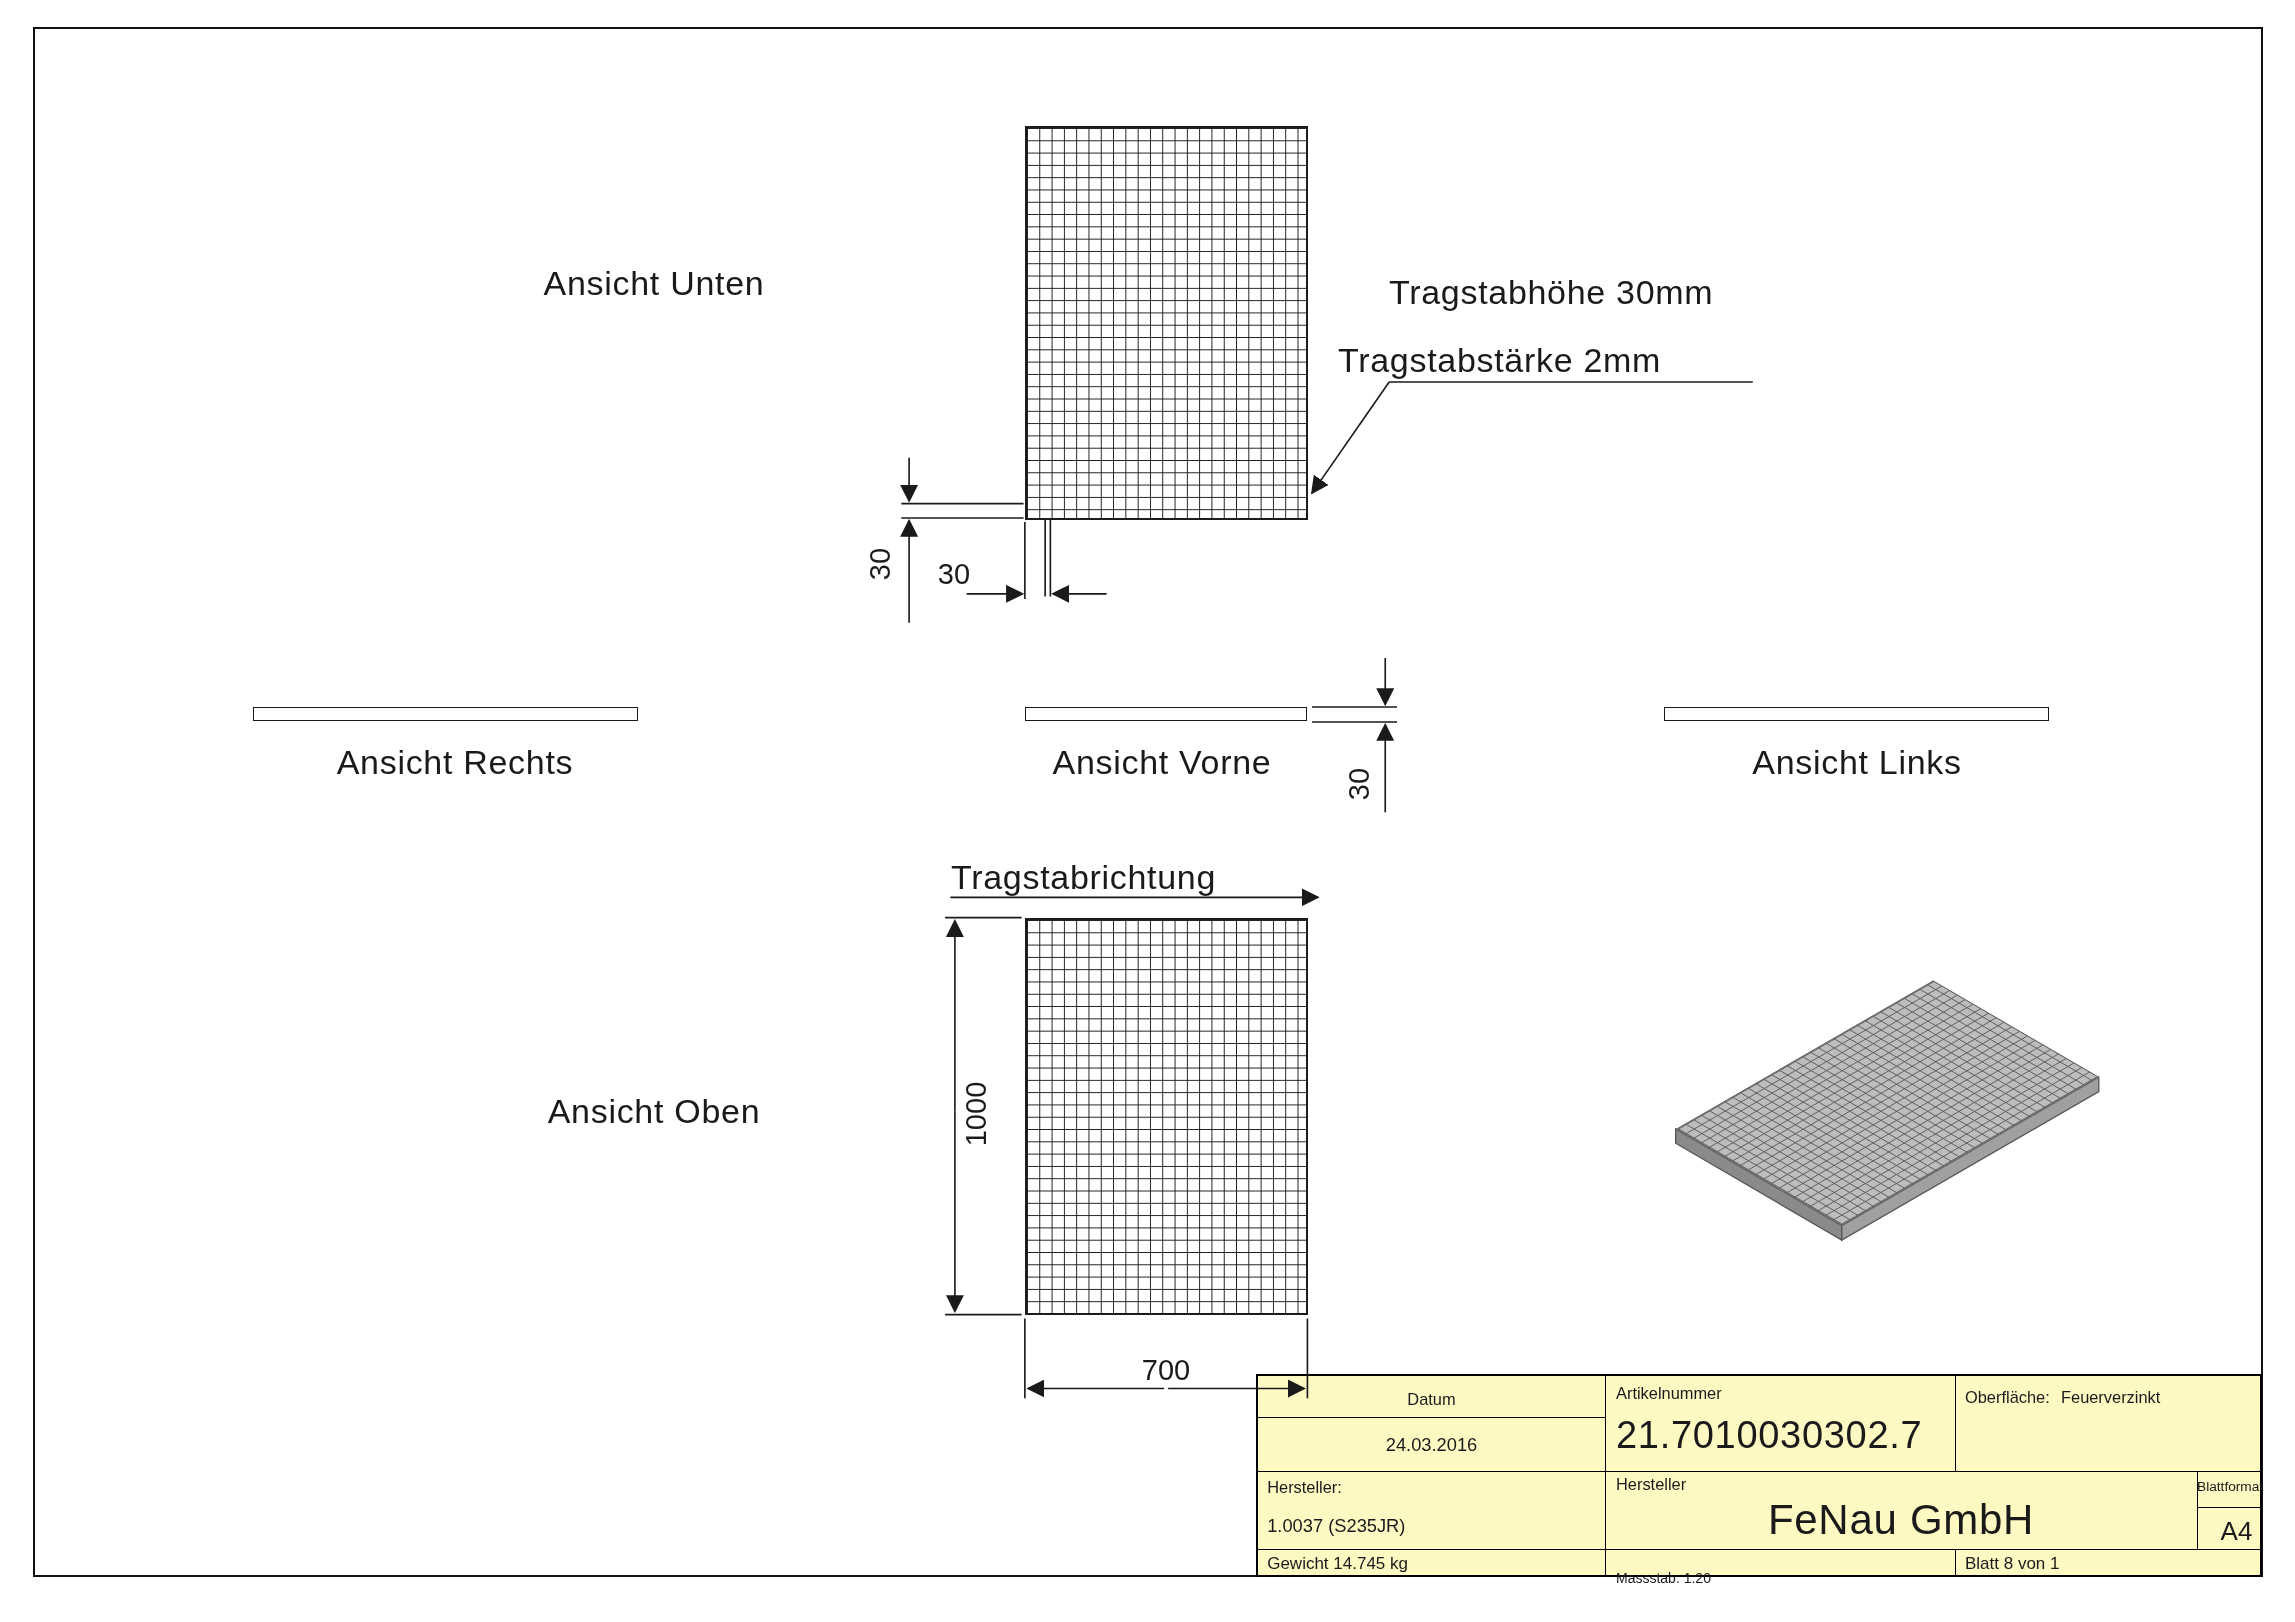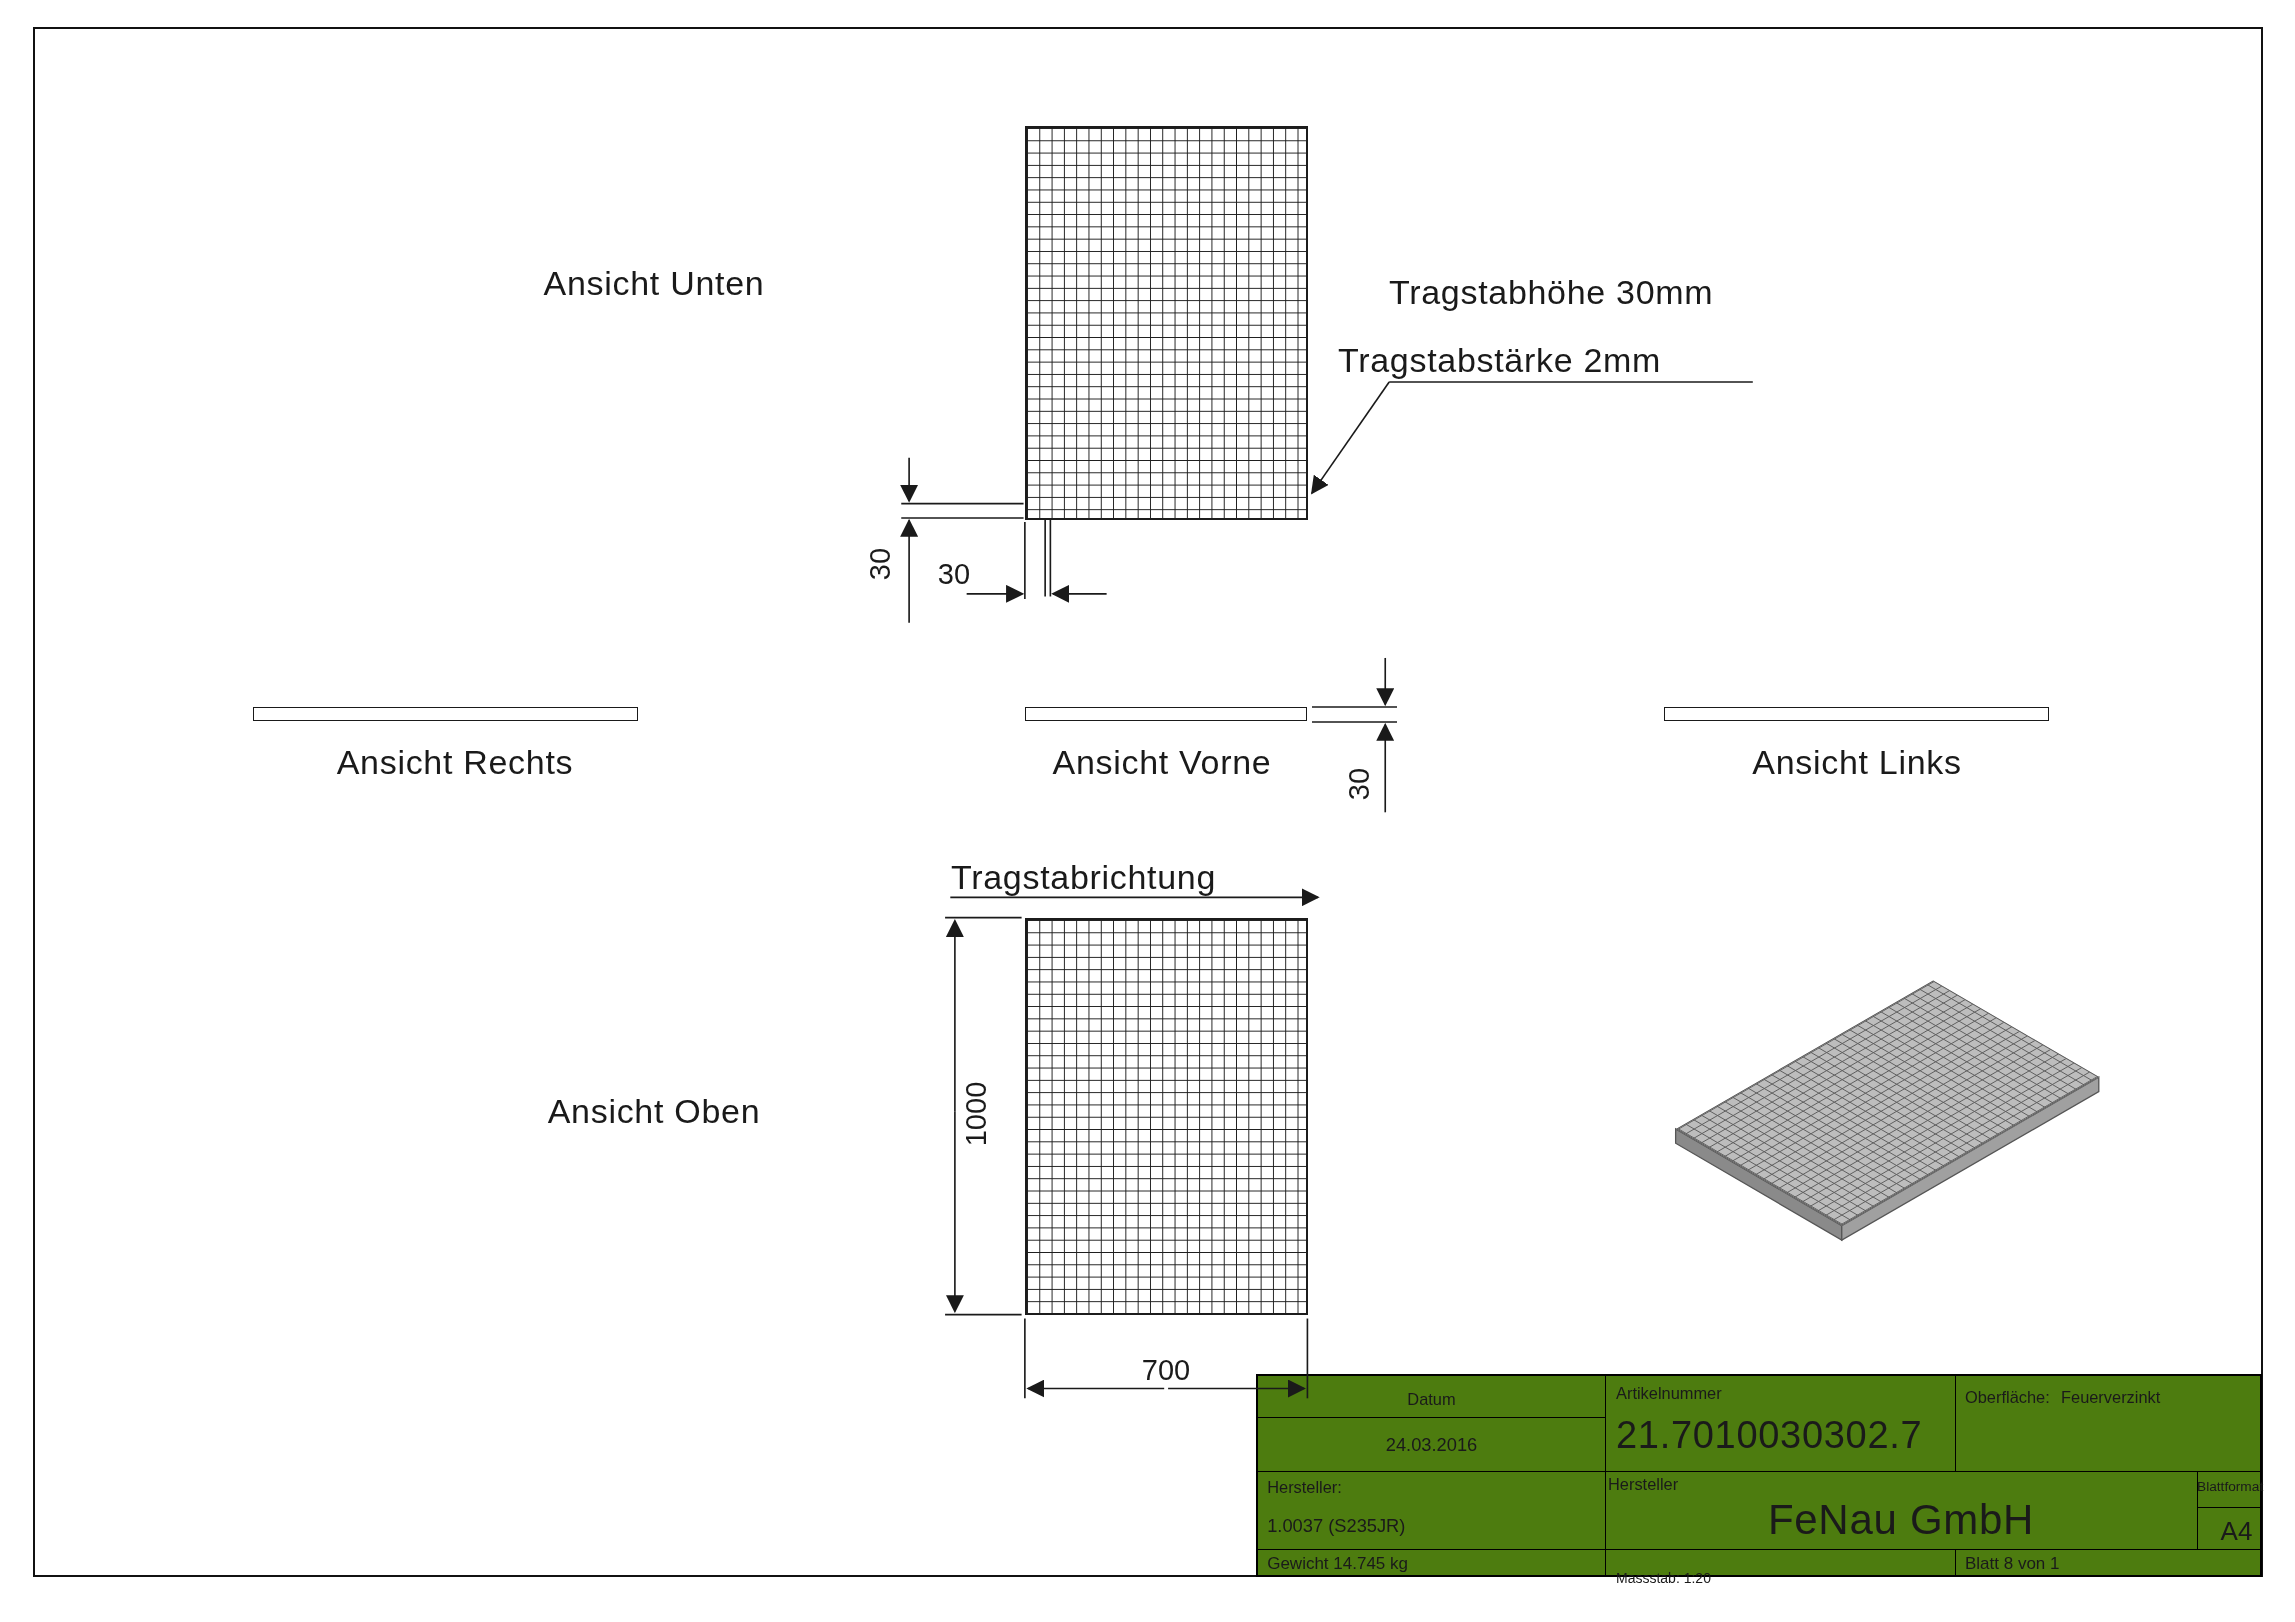--- a/index.html
+++ b/index.html
@@ -43,21 +43,21 @@
       linear-gradient(to right,#5f5f5f 1.3px,transparent 1.3px),
       linear-gradient(to bottom,#5f5f5f 1.3px,transparent 1.3px);
     background-size:9px 9px;
     border:1.3px solid #555;box-sizing:border-box;
   }
   #iso-base{position:absolute;left:0;top:0;z-index:1;pointer-events:none;}
   #dims-svg{position:absolute;left:0;top:0;z-index:5;pointer-events:none;}
   
   .tb{
     position:absolute;left:1256px;top:1374px;width:1006px;height:203px;
-    border:2px solid #000;box-sizing:border-box;background:#4d7c0f;z-index:4;
+    border:2px solid #000;box-sizing:border-box;background:#fef9c3;z-index:4;
   }
   .tb .hl,.tb .vl{position:absolute;background:#000;}
   .tb .hl{height:1.3px;}
   .tb .vl{width:1.3px;}
   .tb-small{position:absolute;font-size:16.4px;white-space:nowrap;}
   .tb-val{position:absolute;font-size:18.3px;white-space:nowrap;}
   .tb-artnr{position:absolute;font-size:38px;white-space:nowrap;letter-spacing:0.7px;}
   .tb-hersteller{position:absolute;font-size:42px;white-space:nowrap;letter-spacing:0.7px;text-align:center;}
   .tb-a4{position:absolute;font-size:26px;white-space:nowrap;text-align:center;}
 </style>
@@ -168,21 +168,21 @@
 
     <span class="tb-small" style="left:0;top:14.4px;width:347px;text-align:center;">Datum</span>
     <span class="tb-val" style="left:0;top:58px;width:347px;text-align:center;">24.03.2016</span>
     <span class="tb-small" style="left:358px;top:7.9px;">Artikelnummer</span>
     <span class="tb-artnr" style="left:358px;top:38px;">21.7010030302.7</span>
     <span class="tb-small" style="left:707px;top:11.8px;">Oberfläche:</span>
     <span class="tb-small" style="left:803px;top:11.8px;">Feuerverzinkt</span>
 
     <span class="tb-small" style="left:9.2px;top:102px;">Hersteller:</span>
     <span class="tb-val" style="left:9.2px;top:139px;">1.0037 (S235JR)</span>
-    <span class="tb-small" style="left:350px;top:99px;">Hersteller</span>
+    <span class="tb-small" style="left:358px;top:99px;">Hersteller</span>
     <span class="tb-hersteller" style="left:347px;top:120px;width:592px;">FeNau GmbH</span>
     <span class="tb-small" style="left:939px;top:103px;width:63px;text-align:center;font-size:13.7px;">Blattformat</span>
     <span class="tb-a4" style="left:939px;top:140px;width:79px;">A4</span>
 
     <span class="tb-small" style="left:9.2px;top:178px;font-size:17px;">Gewicht 14.745 kg</span>
     <span class="tb-small" style="left:358px;top:194px;font-size:14px;">Massstab: 1:20</span>
     <span class="tb-small" style="left:707px;top:178px;font-size:17px;">Blatt 8 von 1</span>
   </div>
 
 </div>

